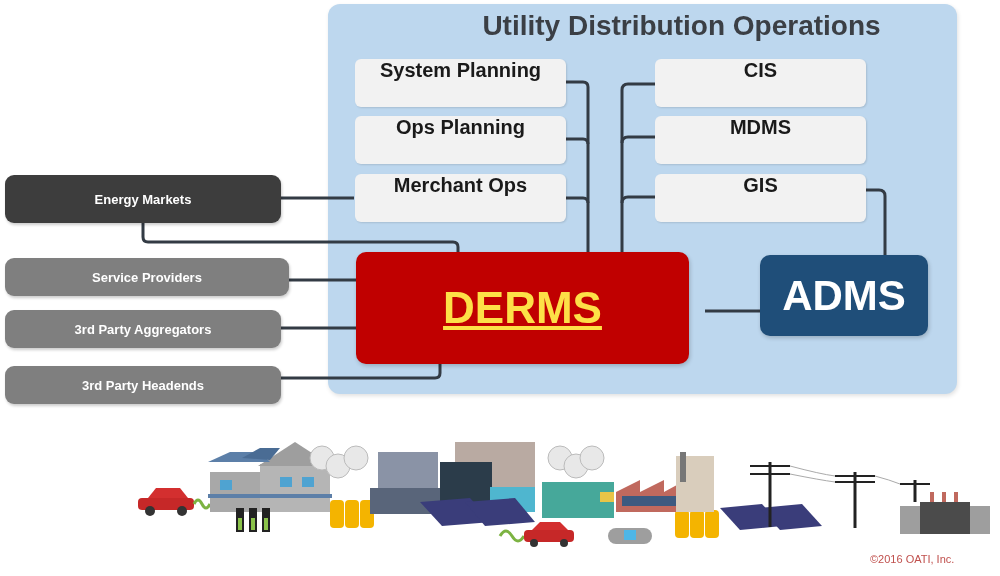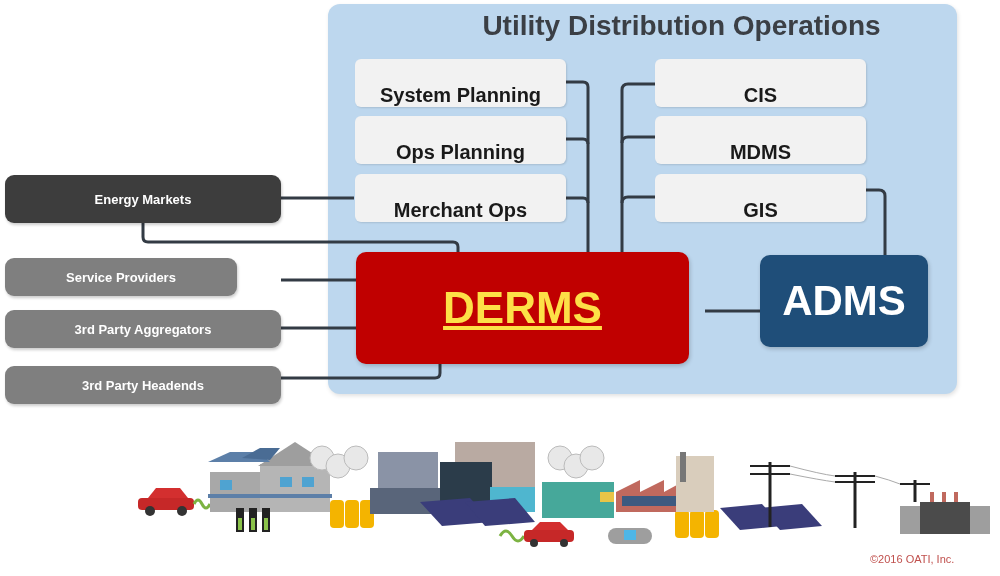--- a/index.html
+++ b/index.html
@@ -4,31 +4,31 @@
 <style>
   html, body { margin:0; padding:0; background:#ffffff; }
   body { width:1000px; height:576px; position:relative; overflow:hidden;
          font-family:"Liberation Sans", "DejaVu Sans", sans-serif; }
   .abs { position:absolute; }
   .panel { left:328px; top:4px; width:629px; height:390px; background:#bdd7ee;
            border-radius:12px; box-shadow:1px 2px 4px rgba(0,0,0,0.12); }
   .panel-title { left:328px; top:10px; width:707px; text-align:center;
                  font-size:28px; font-weight:bold; color:#3b3f45; }
   .ibox { background:#f2f2f2; border-radius:6px; color:#1a1a1a;
-          font-size:20px; font-weight:bold; display:flex; align-items:flex-end; justify-content:center;
+          font-size:20px; font-weight:bold; display:flex; align-items:flex-start; justify-content:center;
           box-shadow:1px 1px 2px rgba(0,0,0,0.12); }
   .ext { border-radius:9px; color:#ffffff; font-size:13px; font-weight:bold;
          display:flex; align-items:center; justify-content:center;
          box-shadow:1px 2px 3px rgba(0,0,0,0.2); }
   .dark { background:#3d3d3d; }
   .grey { background:#7f7f7f; }
   .derms { left:356px; top:252px; width:333px; height:112px; background:#c00000;
            border-radius:10px; color:#fde047; font-size:44px; font-weight:bold;
            display:flex; align-items:center; justify-content:center; box-shadow:1px 2px 4px rgba(0,0,0,0.2);text-decoration:underline; }
-  .adms { left:760px; top:255px; width:168px; height:92px; background:#1f4e79;
+  .adms { left:760px; top:255px; width:168px; height:81px; background:#1f4e79;
           border-radius:10px; color:#fff; font-size:42px; font-weight:bold;
           display:flex; align-items:center; justify-content:center; box-shadow:1px 2px 4px rgba(0,0,0,0.2); }
   svg.conn { position:absolute; left:0; top:0; width:1000px; height:576px; pointer-events:none; }
   .copyright { left:870px; top:553px; font-size:11px; color:#c0504d; }
   svg.illus { position:absolute; left:130px; top:432px; width:870px; height:120px; }
 </style>
 </head>
 <body>
 
 <div class="abs panel"></div>
@@ -84,21 +84,21 @@
 <div class="abs derms">
     <span>DERMS</span>
   </div>
 <div class="abs adms">
     <span>ADMS</span>
   </div>
 
 <div class="abs ext dark" style="left:5px;top:175px;width:276px;height:48px;">
     <span>Energy Markets</span>
   </div>
-<div class="abs ext grey" style="left:5px;top:258px;width:232px;height:38px;">
+<div class="abs ext grey" style="left:5px;top:258px;width:284px;height:38px;">
     <span>Service Providers</span>
   </div>
 <div class="abs ext grey" style="left:5px;top:310px;width:276px;height:38px;">
     <span>3rd Party Aggregators</span>
   </div>
 <div class="abs ext grey" style="left:5px;top:366px;width:276px;height:38px;">
     <span>3rd Party Headends</span>
   </div>
 
 <svg class="illus" viewBox="0 0 870 120">

